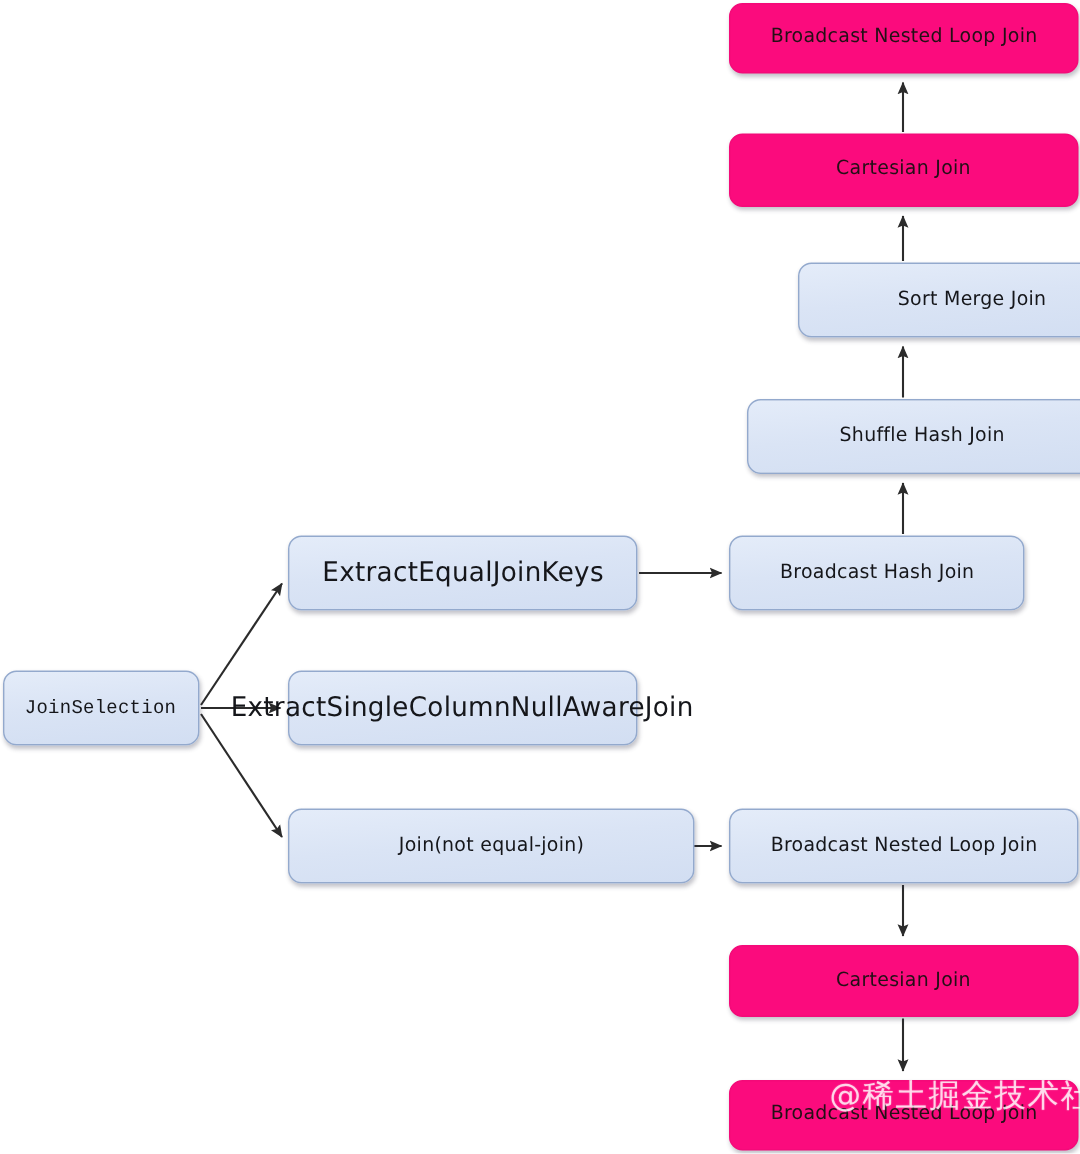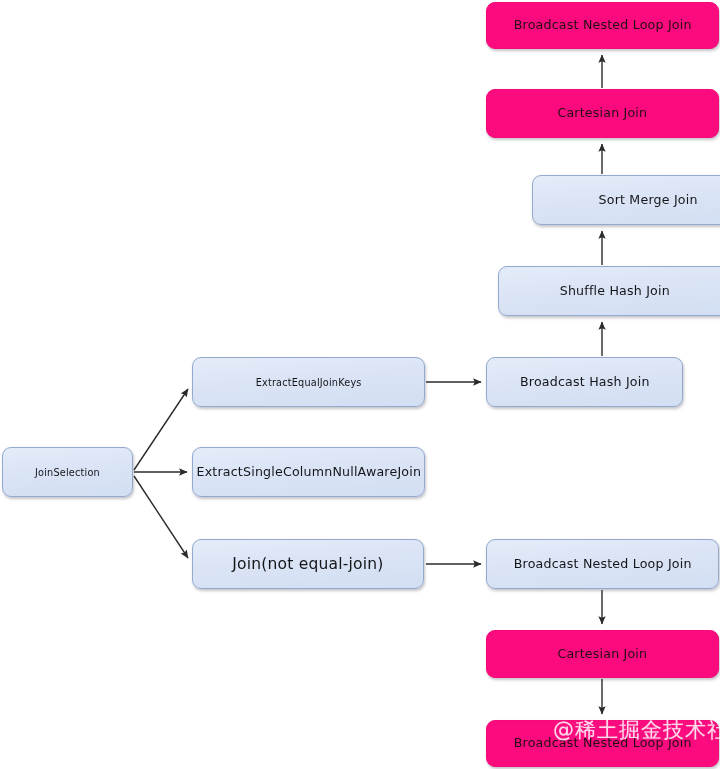--- a/index.html
+++ b/index.html
@@ -90,30 +90,30 @@
         <path d="M 602,265 L 602,231" marker-end="url(#arrowhead)"></path>
         <path d="M 602,174 L 602,144" marker-end="url(#arrowhead)"></path>
         <path d="M 602,88 L 602,55" marker-end="url(#arrowhead)"></path>
         <path d="M 426,564 L 481,564" marker-end="url(#arrowhead)"></path>
         <path d="M 602,590 L 602,624" marker-end="url(#arrowhead)"></path>
         <path d="M 602,679 L 602,714" marker-end="url(#arrowhead)"></path>
       </g>
   </svg>
 
   <div id="nodes-layer">
-      <div class="node blue" id="join-selection" style="left: 2px; top: 447px; width: 131px; height: 50px; font-size: 10px;">
+      <div class="node blue" id="join-selection" style="left: 2px; top: 447px; width: 131px; height: 50px; font-size: 13px; font-family: Liberation Mono, monospace;">
         <span class="node-label">JoinSelection</span>
       </div>
-      <div class="node blue" id="extract-equal-join-keys" style="left: 192px; top: 357px; width: 233px; height: 50px; font-size: 10px;">
+      <div class="node blue" id="extract-equal-join-keys" style="left: 192px; top: 357px; width: 233px; height: 50px; font-size: 18px;">
         <span class="node-label">ExtractEqualJoinKeys</span>
       </div>
-      <div class="node blue" id="extract-single-column-null-aware" style="left: 192px; top: 447px; width: 233px; height: 50px; font-size: 13px;">
+      <div class="node blue" id="extract-single-column-null-aware" style="left: 192px; top: 447px; width: 233px; height: 50px; font-size: 18px;">
         <span class="node-label">ExtractSingleColumnNullAwareJoin</span>
       </div>
-      <div class="node blue" id="join-not-equal-join" style="left: 192px; top: 539px; width: 232px; height: 50px; font-size: 16px;">
+      <div class="node blue" id="join-not-equal-join" style="left: 192px; top: 539px; width: 271px; height: 50px; font-size: 13px;">
         <span class="node-label">Join(not equal-join)</span>
       </div>
       <div class="node blue" id="broadcast-hash-join" style="left: 486px; top: 357px; width: 197px; height: 50px; font-size: 13px;">
         <span class="node-label">Broadcast Hash Join</span>
       </div>
       <div class="node blue" id="shuffle-hash-join" style="left: 486px; top: 266px; width: 233px; height: 50px; font-size: 13px; margin-left: 12px;">
         <span class="node-label">Shuffle Hash Join</span>
       </div>
       <div class="node blue" id="sort-merge-join" style="left: 486px; top: 175px; width: 233px; height: 50px; font-size: 13px; margin-left: 46px;">
         <span class="node-label">Sort Merge Join</span>

